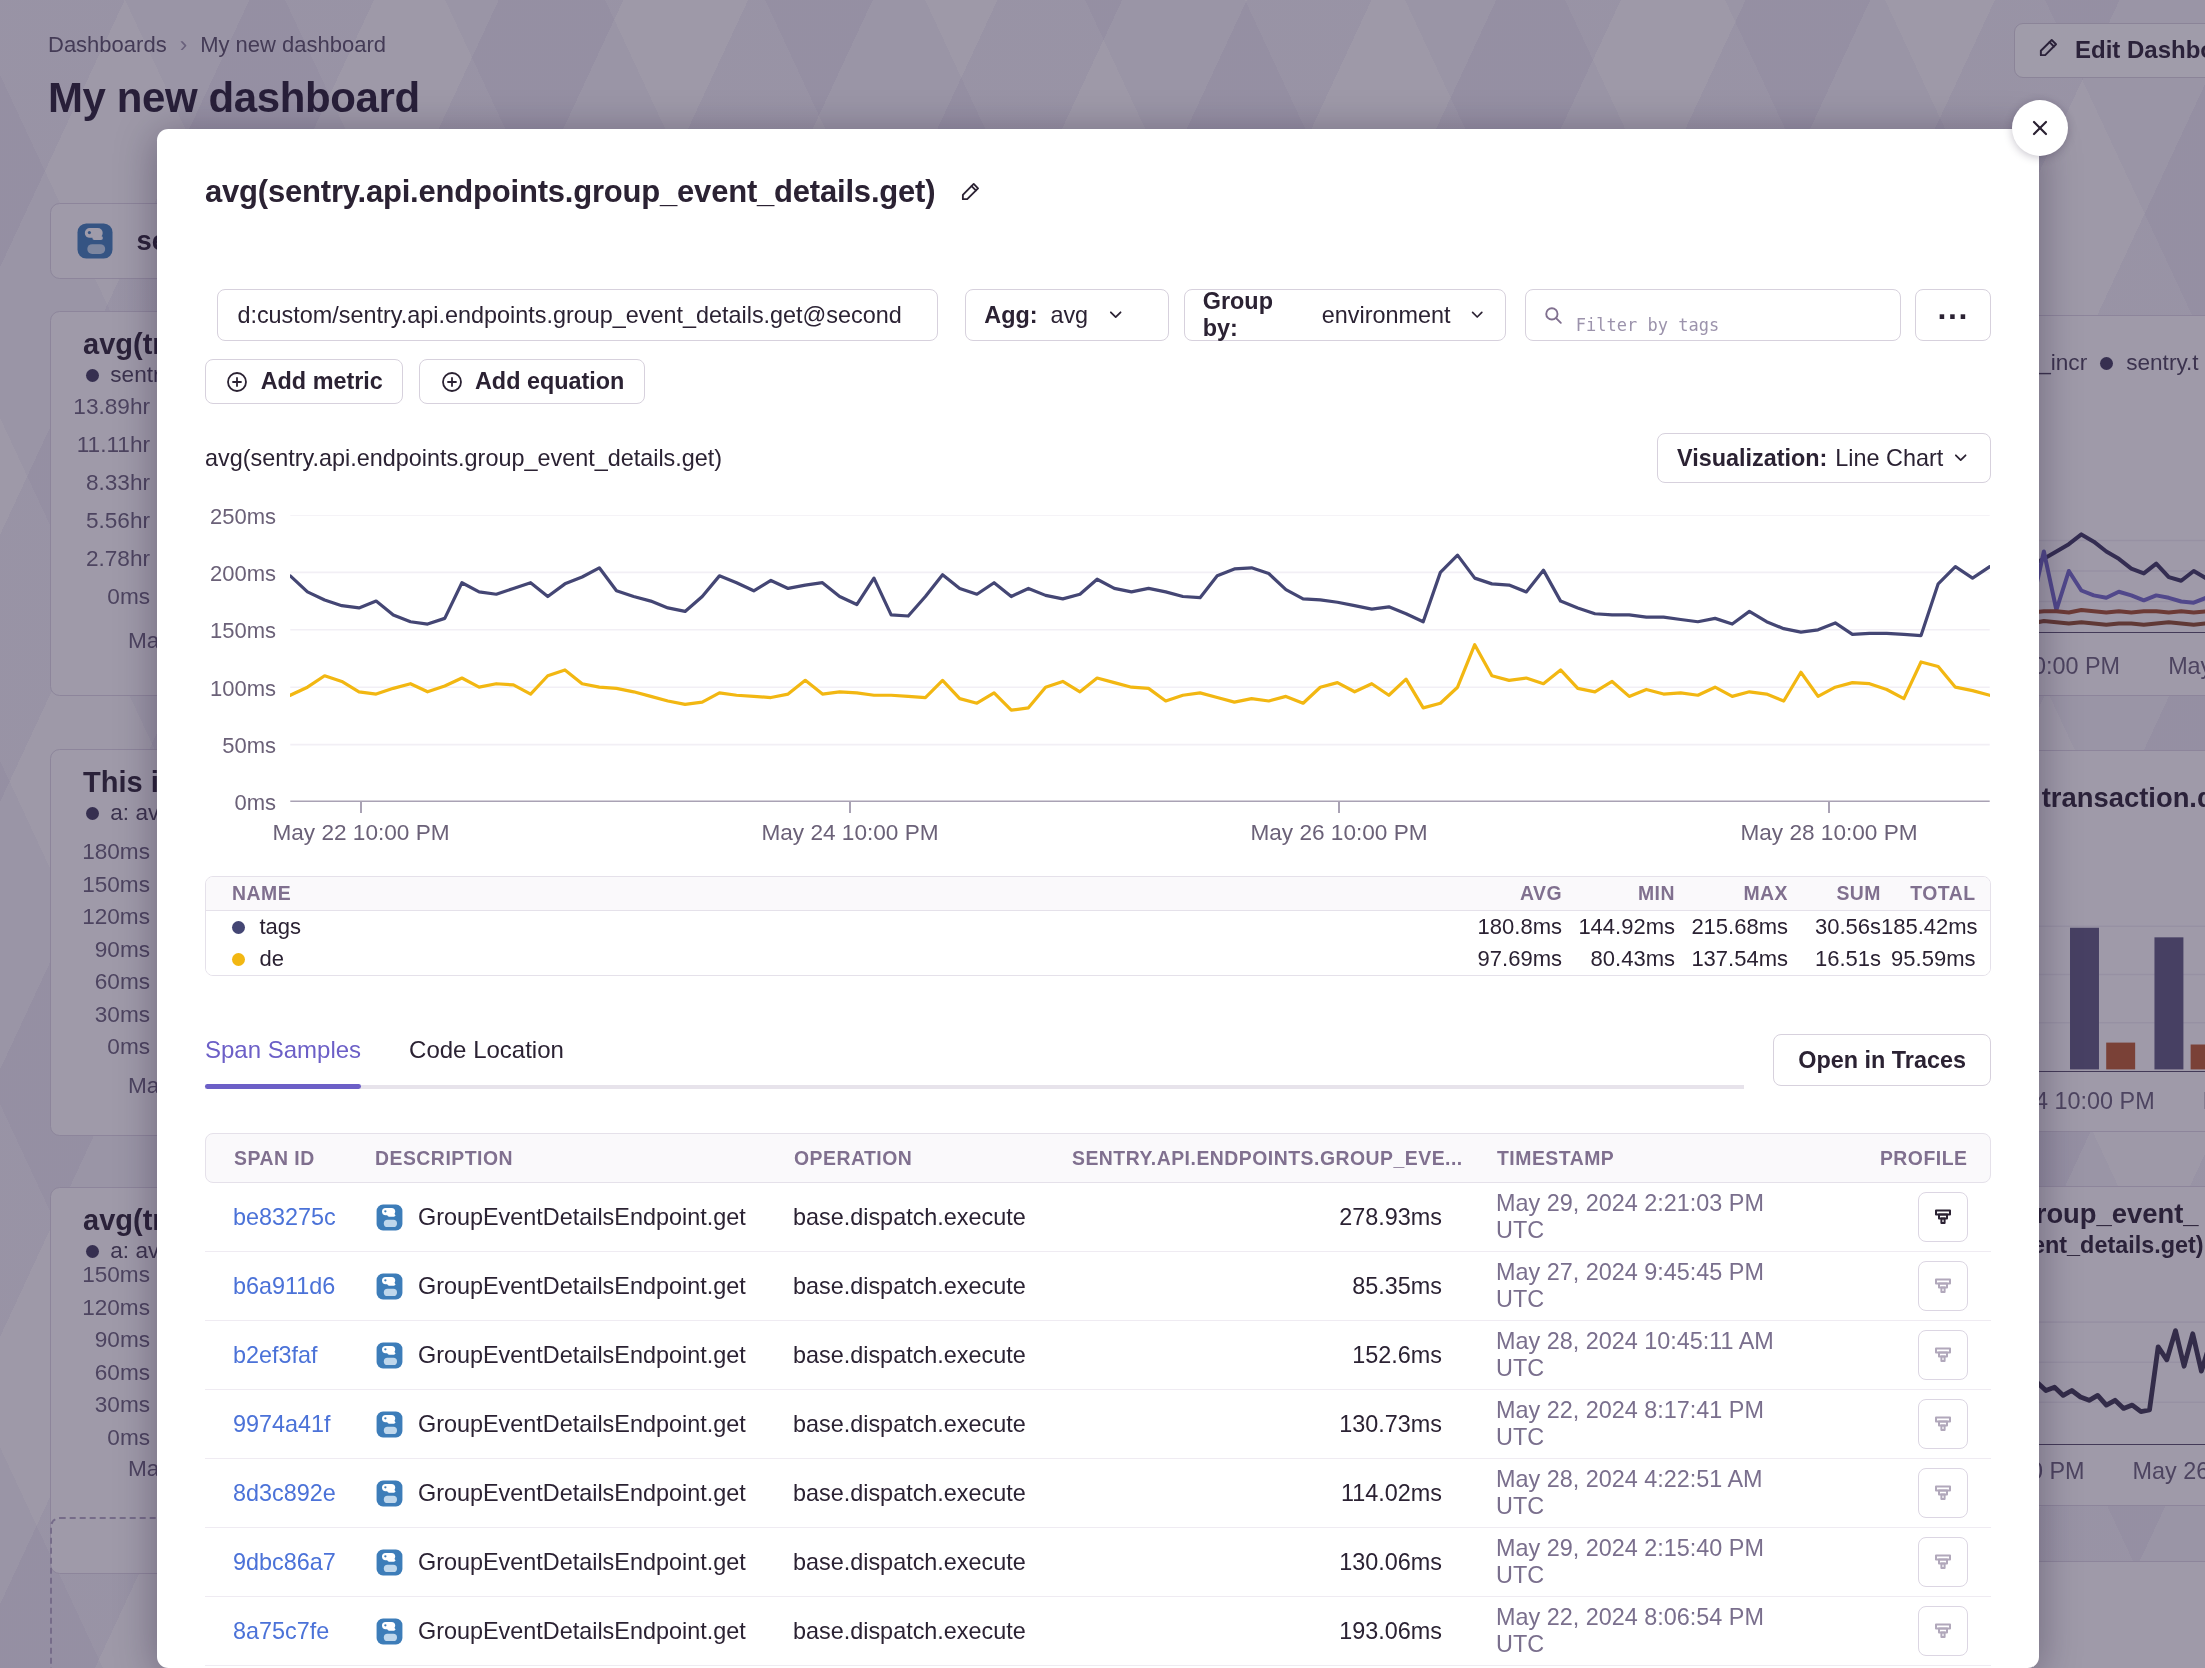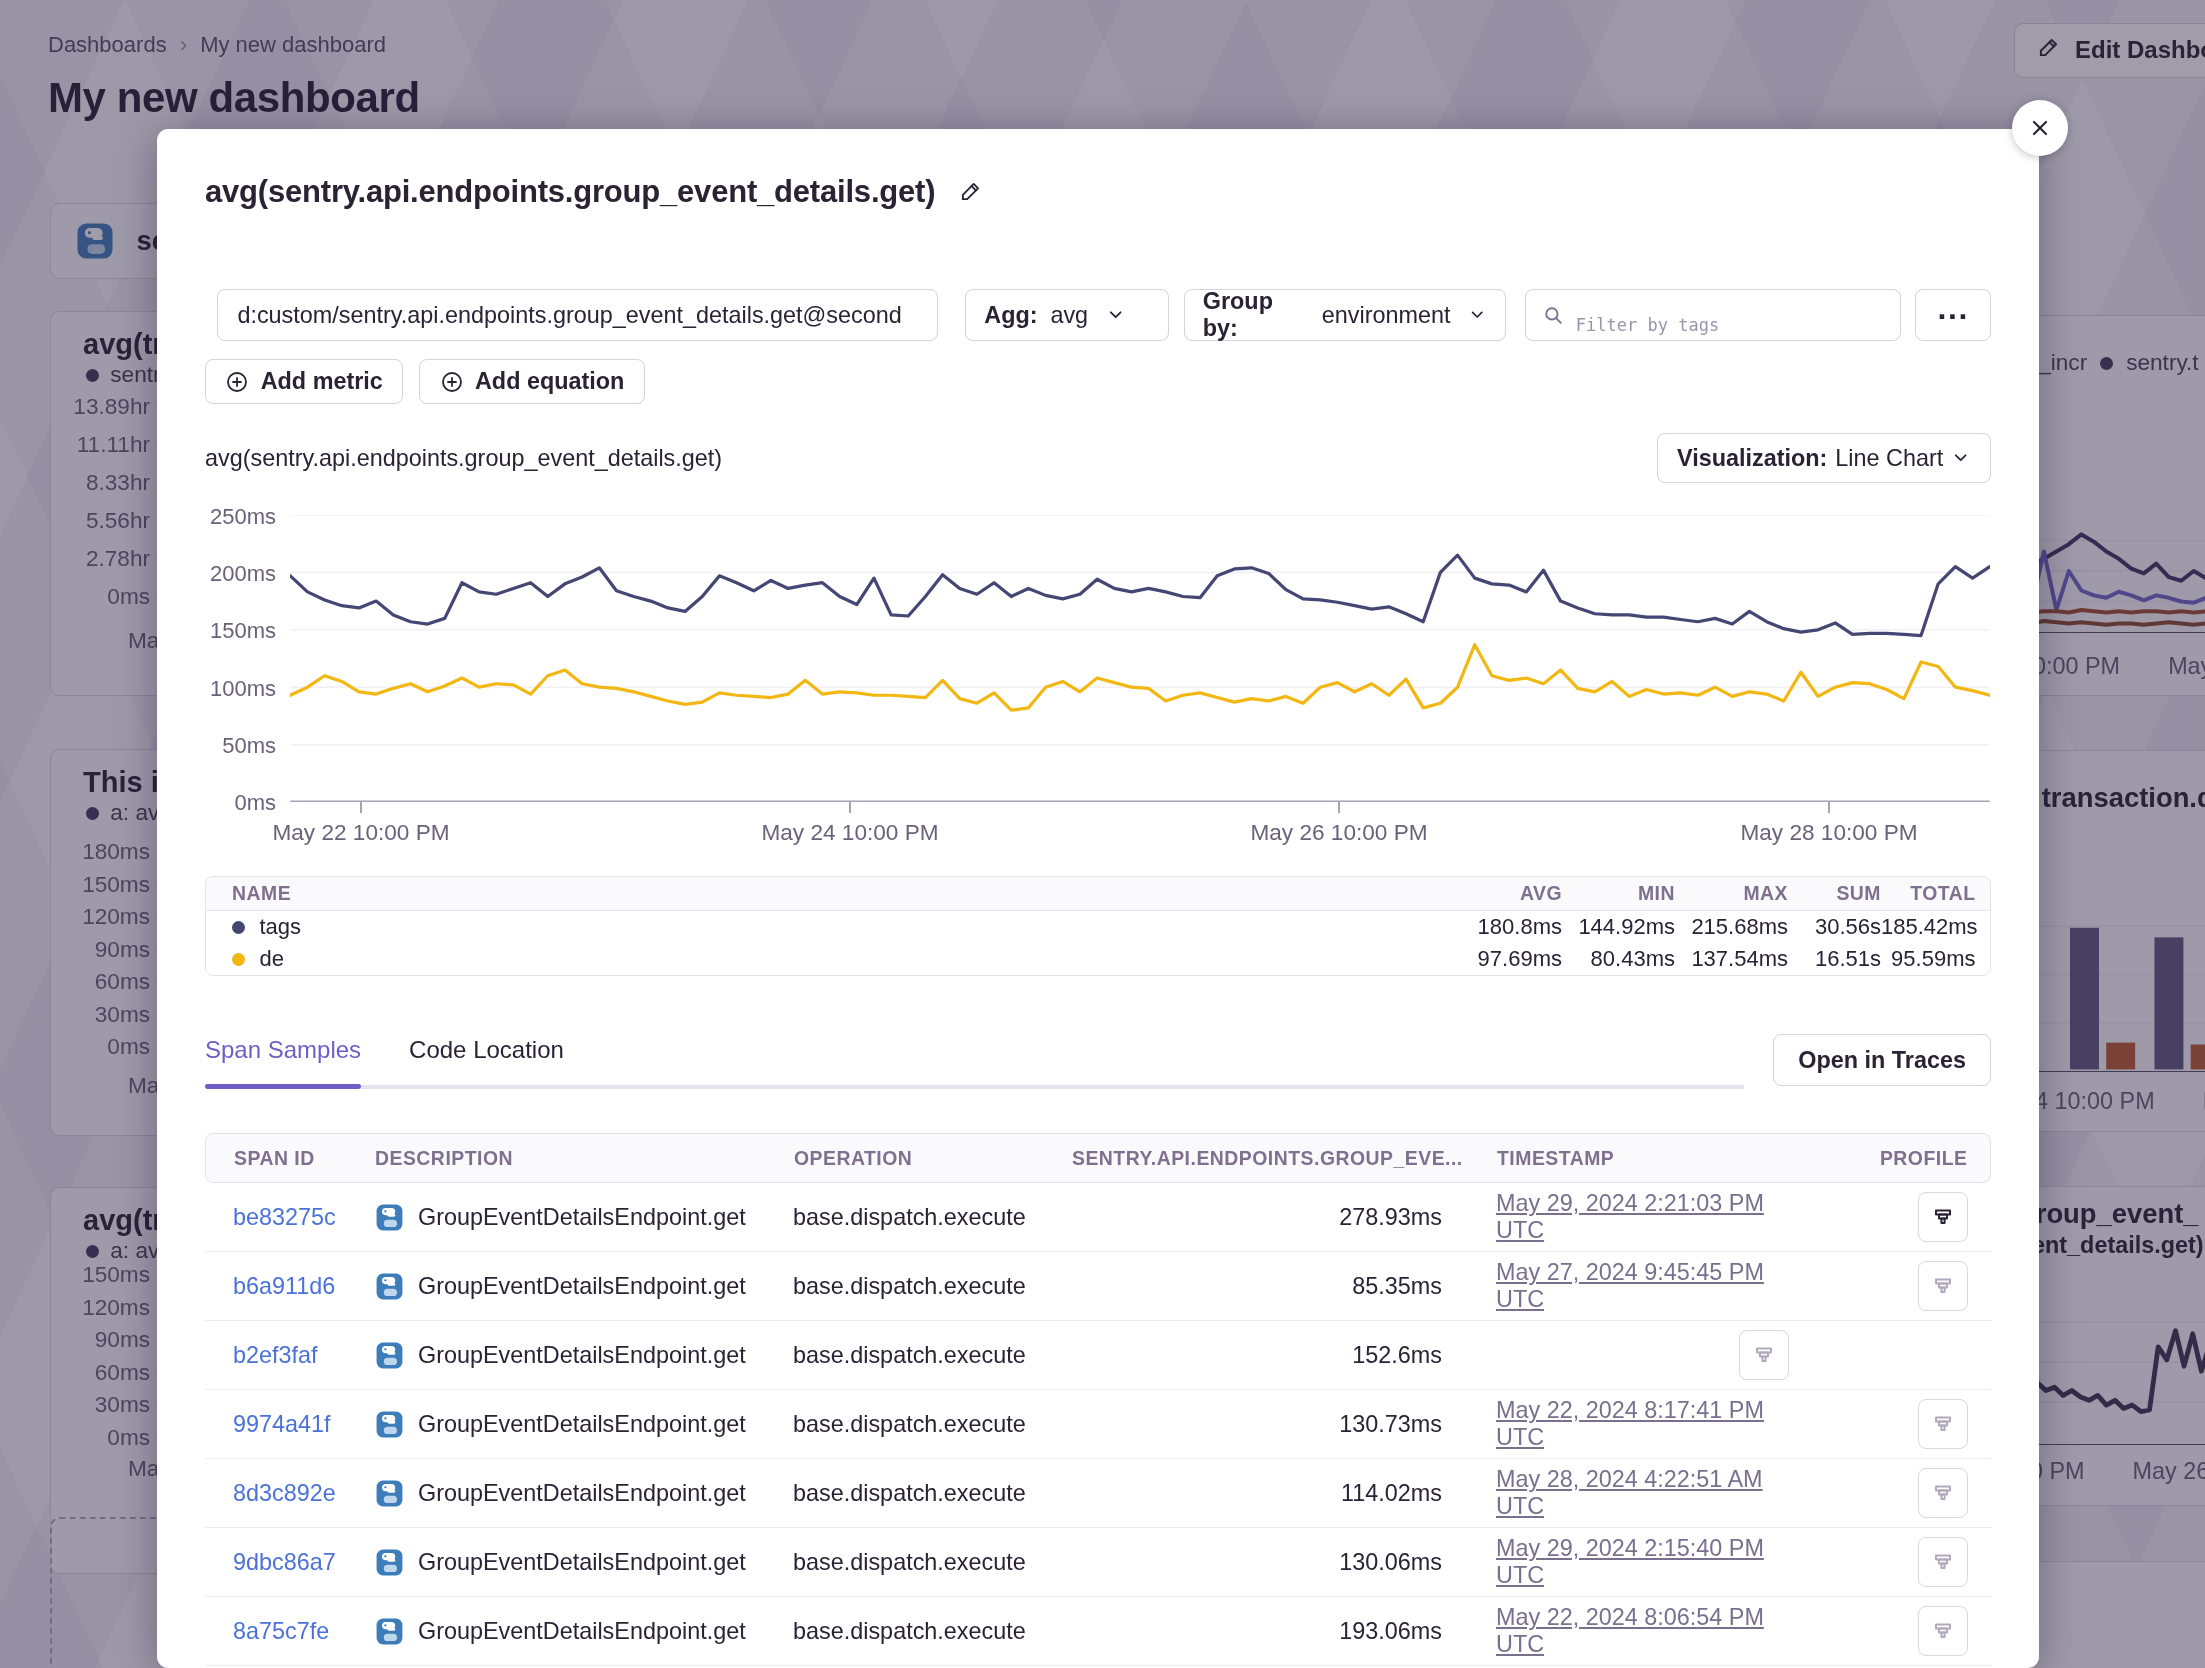--- a/index.html
+++ b/index.html
@@ -93,21 +93,21 @@
     grid-template-columns:141px 419px 278px 371px 347px 1fr; padding:0 22.6px 0 28px;
     font-size:19.4px; font-weight:700; color:#80708F; letter-spacing:0.5px; }
   .smp-head .h-val { text-align:right; }
   .smp-head .h-time { padding-left:54px; }
   .smp-head .h-prof { text-align:right; }
   .smp-row { height:69px; display:grid; align-items:center; grid-template-columns:141px 419px 278px 371px 347px 1fr;
     padding:0 22.6px 0 28px; border-bottom:0.8px solid #EFEBF2; font-size:23.4px; }
   .span-link { color:#4B72D8; cursor:pointer; }
   .desc-cell { display:flex; align-items:center; gap:13px; }
   .val-cell { text-align:right; }
-  .time-cell { padding-left:54px; color:#7A6F8D;text-decoration:underline; }
+  .time-cell { padding-left:54px; color:#7A6F8D; }
   .prof-cell { display:flex; justify-content:flex-end; }
   .prof-btn { width:50px; height:50px; border:0.8px solid #DCD6E3; border-radius:8px; background:#fff; display:flex; align-items:center; justify-content:center; cursor:pointer; color:#B1A8BB; }
   .smp-row:first-child .prof-btn { color:#2B2233; }
   .py-icon { width:31px; height:31px; flex:0 0 auto; }
   .py-icon.big { width:42px; height:42px; }
 </style>
 </head>
 <body>
 
 <div class="page">
@@ -485,20 +485,21 @@
         <rect x="2" y="2" width="20" height="20" rx="5" fill="#3D7DB9"></rect>
         <rect x="6.2" y="4.6" width="10.2" height="5.6" rx="2.8" fill="#FFFFFF"></rect>
         <rect x="7.6" y="13.8" width="10.2" height="5.6" rx="2.8" fill="#BFD7EC"></rect>
         <rect x="10.5" y="9.2" width="6" height="2.2" rx="1.1" fill="#FFFFFF"></rect>
         <circle cx="8.8" cy="7.2" r="0.9" fill="#3D7DB9"></circle>
       </svg>
       <span>GroupEventDetailsEndpoint.get</span>
     </span>
     <span>base.dispatch.execute</span>
     <span class="val-cell">152.6ms</span>
+    <span class="time-cell">May 28, 2024 10:45:11 AM UTC</span>
     <span class="prof-cell">
       <button class="prof-btn">
         <svg width="24" height="24" viewBox="0 0 24 24" fill="none" stroke="currentColor" stroke-width="2" stroke-linejoin="round">
           <path d="M5 5.5h14v4H5z"></path>
                 <path d="M8 9.5h8v4H8z"></path>
                 <path d="M10.4 13.5h3.2v4.5h-3.2z"></path>
         </svg>
       </button>
     </span>
   </div>

